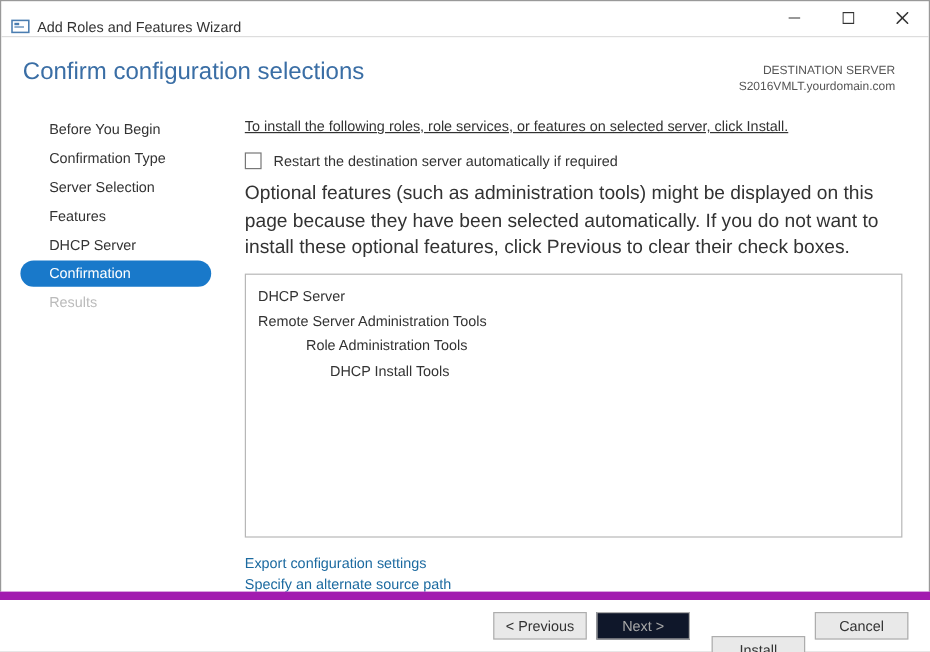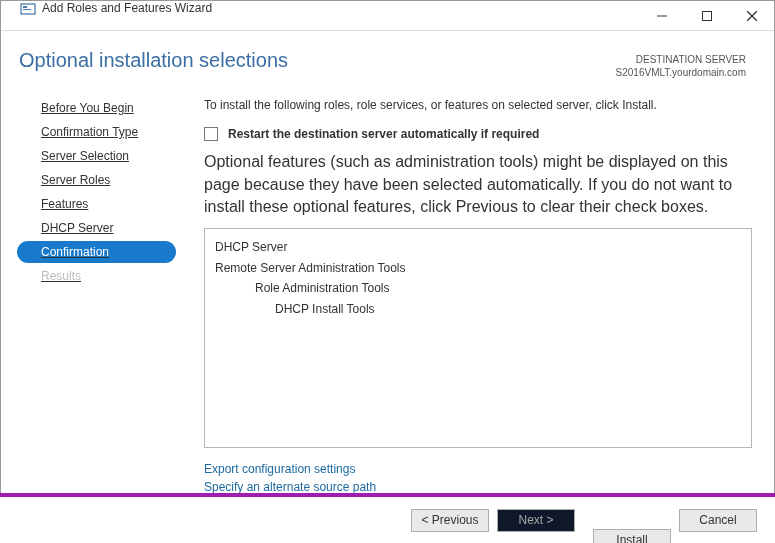--- a/index.html
+++ b/index.html
@@ -10,22 +10,22 @@
     background: #fff;
     color: #333;
     width: 775px;
     height: 543px;
     overflow: hidden;
     border: 1px solid #999;
   }
   .titlebar {
     height: 30px;
     display: flex;
-    align-items: flex-start;
-    padding: 0 0 0 19px;
+    align-items: flex-end;
+    padding: 0 0 0 8px;
     border-bottom: 1px solid #ddd;
   }
   .titlebar-icon {
     width: 16px; height: 16px;
     margin-right: 6px;
     display: flex; align-items: center; justify-content: center;
   }
   .titlebar-title {
     font-size: 12px;
     color: #333;
@@ -58,21 +58,20 @@
     line-height: 1.3;
     padding-top: 4px;
   }
   .body-area {
     display: flex;
     padding: 0 0 0 0;
   }
   .sidebar {
     width: 175px;
     padding: 8px 0 0 30px;
-    text-decoration: underline;
   }
   .sidebar-item {
     padding: 4px 10px;
     color: #333;
     font-size: 12px;
     margin-bottom: 2px;
   }
   .sidebar-item.selected {
     background: #1979ca;
     color: #fff;
@@ -85,26 +84,26 @@
   }
   .main {
     flex: 1;
     padding: 0 22px 0 28px;
   }
   .intro {
     padding-top: 8px;
     font-size: 12px;
     color: #333;
     line-height: 1.35;
+    text-decoration: underline;
   }
   .checkbox-row {
     display: flex;
     align-items: flex-end;
     margin: 14px 0 10px 0;
-    font-weight: bold;
   }
   .chk {
     width: 14px; height: 14px;
     border: 1px solid #777;
     margin-right: 10px;
     background: #fff;
   }
   .optional {
     font-size: 16px;
     color: #333;
@@ -127,21 +126,21 @@
   }
   .link {
     color: #1c6aa0;
     font-size: 12px;
     cursor: pointer;
   }
   .footer {
     position: absolute;
     bottom: 0; left: 0; right: 0;
     height: 50px;
-    border-top: 4px solid #a21caf;
+    border-top: 7px solid #a21caf;
     display: flex;
     align-items: center;
     justify-content: flex-end;
     padding-right: 18px;
     gap: 8px;
     background: #fff;
   }
   .btn {
     min-width: 78px;
     height: 23px;
@@ -184,33 +183,32 @@
     <div class="titlebar-btn">
       <svg width="10" height="10">
           <line x1="0" y1="0" x2="10" y2="10" stroke="#333" stroke-width="1.3"></line>
           <line x1="10" y1="0" x2="0" y2="10" stroke="#333" stroke-width="1.3"></line>
         </svg>
     </div>
   </div>
 </div>
 
 <div class="header-area">
-  <div class="page-title">Optional installation selections</div>
+  <div class="page-title">Confirm configuration selections</div>
   <div class="dest-block">
     <div>DESTINATION SERVER</div>
     <div>S2016VMLT.yourdomain.com</div>
   </div>
 </div>
 
 <div class="body-area">
   <div class="sidebar">
     <div class="sidebar-item">Before You Begin</div>
     <div class="sidebar-item">Confirmation Type</div>
     <div class="sidebar-item">Server Selection</div>
-    <div class="sidebar-item">Server Roles</div>
     <div class="sidebar-item">Features</div>
     <div class="sidebar-item">DHCP Server</div>
     <div class="sidebar-item selected">Confirmation</div>
     <div class="sidebar-item disabled">Results</div>
   </div>
 
   <div class="main">
     <div class="intro">To install the following roles, role services, or features on selected server, click Install.</div>
 
     <div class="checkbox-row">

